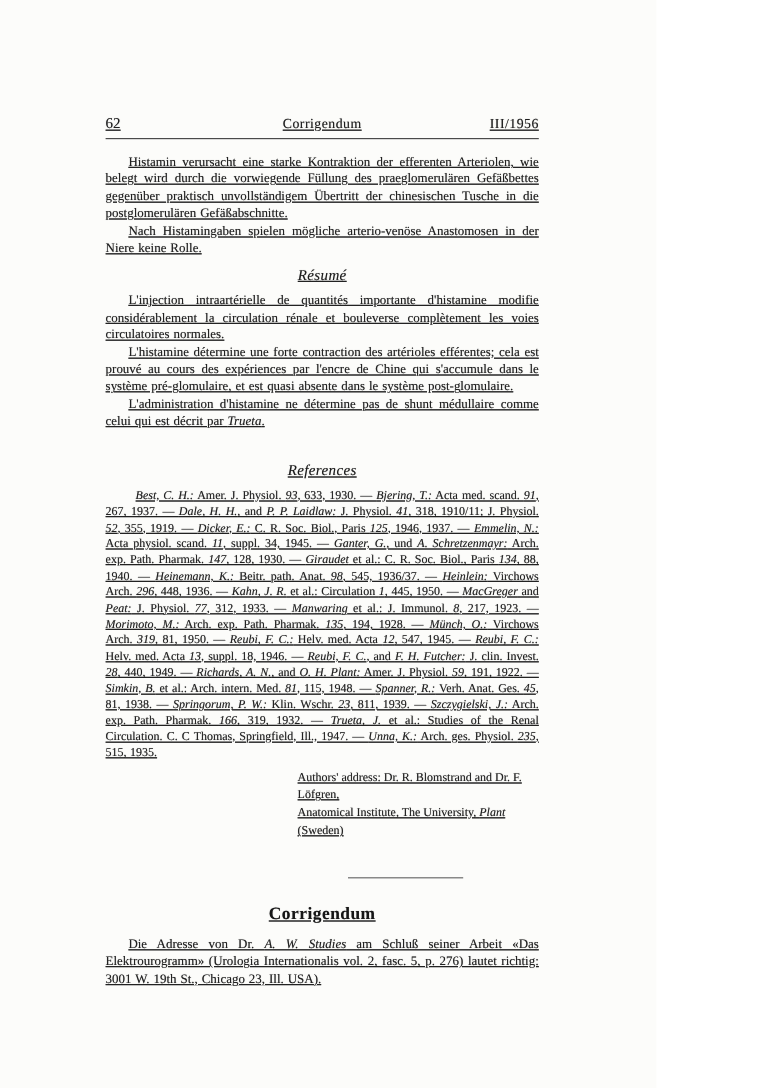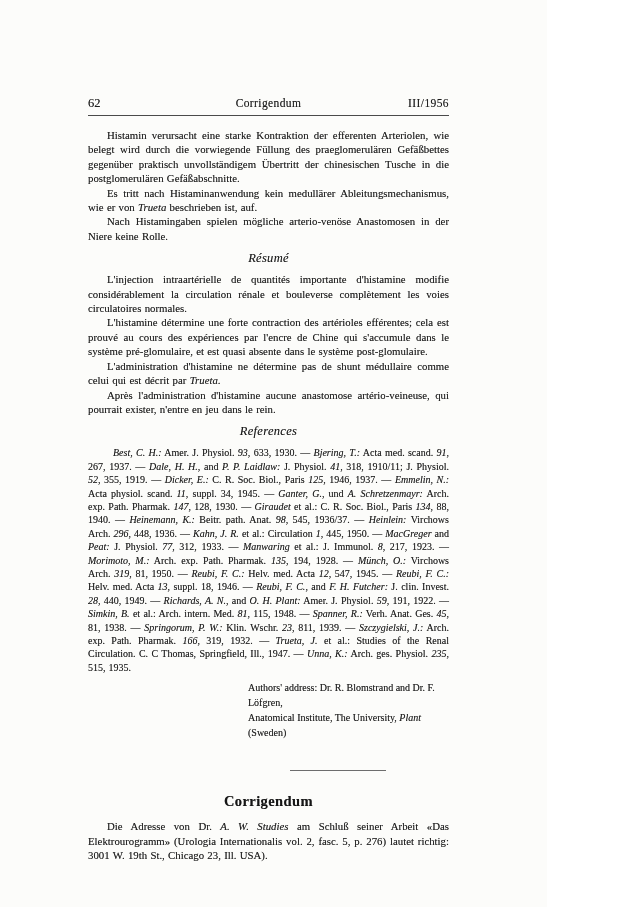--- a/index.html
+++ b/index.html
@@ -11,20 +11,21 @@
     position: relative;
     width: 547px;
     height: 907px;
     box-sizing: border-box;
     background: #fcfcfa;
     padding: 96px 98px 0 88px;
     font-family: "Liberation Serif", "DejaVu Serif", serif;
     color: #222222;
     text-shadow: 0 0 0.6px rgba(45,45,45,0.55);
     overflow: hidden;
+    text-decoration: underline;
   }
   
   .running-head {
     display: grid;
     grid-template-columns: 1fr auto 1fr;
     align-items: baseline;
     font-size: 11.5px;
     padding-bottom: 4px;
     border-bottom: 1.5px solid #4a4a4a;
     color: #1d1d1d;
@@ -44,21 +45,21 @@
   .para.first { margin-top: 12px; }
   .sec-heading {
     font-size: 12.5px;
     font-style: italic;
     font-weight: normal;
     text-align: center;
     margin: 8px 0 6px 0;
     letter-spacing: 0.3px;
     color: #1d1d1d;
   }
-  .sec-heading.refs-h { margin: 8px 0 7px 0; }
+  .sec-heading.refs-h { margin: 26px 0 7px 0; }
   .refs {
     margin: 0;
     font-size: 10px;
     line-height: 13.4px;
     text-align: justify;
     text-indent: 25px;
     word-spacing: 0.4px;
   }
   .address {
     margin: 7px 0 0 160px;
@@ -88,30 +89,28 @@
   <header class="running-head">
     <span class="pg">62</span>
     <span class="title">Corrigendum</span>
     <span class="iss">III/1956</span>
   </header>
 
   <main>
 
     <section>
       <p class="para first"><span>Histamin verursacht eine starke Kontraktion der efferenten Arteriolen, wie belegt wird durch die vorwiegende Füllung des praeglomerulären Gefäßbettes gegenüber praktisch unvollständigem Übertritt der chinesischen Tusche in die postglomerulären Gefäßabschnitte.</span></p>
-      <p class="para"><span>Es tritt nach Histaminanwendung kein medullärer Ableitungsmechanismus, wie er von </span><i>Trueta</i><span> beschrieben ist, auf.</span></p>
       <p class="para"><span>Nach Histamingaben spielen mögliche arterio-venöse Anastomosen in der Niere keine Rolle.</span></p>
     </section>
 
     <section>
       <h2 class="sec-heading">Résumé</h2>
       <p class="para"><span>L'injection intraartérielle de quantités importante d'histamine modifie considérablement la circulation rénale et bouleverse complètement les voies circulatoires normales.</span></p>
       <p class="para"><span>L'histamine détermine une forte contraction des artérioles efférentes; cela est prouvé au cours des expériences par l'encre de Chine qui s'accumule dans le système pré-glomulaire, et est quasi absente dans le système post-glomulaire.</span></p>
       <p class="para"><span>L'administration d'histamine ne détermine pas de shunt médullaire comme celui qui est décrit par </span><i>Trueta</i><span>.</span></p>
-      <p class="para"><span>Après l'administration d'histamine aucune anastomose artério-veineuse, qui pourrait exister, n'entre en jeu dans le rein.</span></p>
     </section>
 
     <section>
       <h2 class="sec-heading refs-h">References</h2>
       <p class="refs"><i>Best, C. H.:</i><span> Amer. J. Physiol. </span><i>93</i><span>, 633, 1930. — </span><i>Bjering, T.:</i><span> Acta med. scand. </span><i>91</i><span>, 267, 1937. — </span><i>Dale, H. H.</i><span>, and </span><i>P. P. Laidlaw:</i><span> J. Physiol. </span><i>41</i><span>, 318, 1910/11; J. Physiol. </span><i>52</i><span>, 355, 1919. — </span><i>Dicker, E.:</i><span> C. R. Soc. Biol., Paris </span><i>125</i><span>, 1946, 1937. — </span><i>Emmelin, N.:</i><span> Acta physiol. scand. </span><i>11</i><span>, suppl. 34, 1945. — </span><i>Ganter, G.</i><span>, und </span><i>A. Schretzenmayr:</i><span> Arch. exp. Path. Pharmak. </span><i>147</i><span>, 128, 1930. — </span><i>Giraudet</i><span> et al.: C. R. Soc. Biol., Paris </span><i>134</i><span>, 88, 1940. — </span><i>Heinemann, K.:</i><span> Beitr. path. Anat. </span><i>98</i><span>, 545, 1936/37. — </span><i>Heinlein:</i><span> Virchows Arch. </span><i>296</i><span>, 448, 1936. — </span><i>Kahn, J. R.</i><span> et al.: Circulation </span><i>1</i><span>, 445, 1950. — </span><i>MacGreger</i><span> and </span><i>Peat:</i><span> J. Physiol. </span><i>77</i><span>, 312, 1933. — </span><i>Manwaring</i><span> et al.: J. Immunol. </span><i>8</i><span>, 217, 1923. — </span><i>Morimoto, M.:</i><span> Arch. exp. Path. Pharmak. </span><i>135</i><span>, 194, 1928. — </span><i>Münch, O.:</i><span> Virchows Arch. </span><i>319</i><span>, 81, 1950. — </span><i>Reubi, F. C.:</i><span> Helv. med. Acta </span><i>12</i><span>, 547, 1945. — </span><i>Reubi, F. C.:</i><span> Helv. med. Acta </span><i>13</i><span>, suppl. 18, 1946. — </span><i>Reubi, F. C.</i><span>, and </span><i>F. H. Futcher:</i><span> J. clin. Invest. </span><i>28</i><span>, 440, 1949. — </span><i>Richards, A. N.</i><span>, and </span><i>O. H. Plant:</i><span> Amer. J. Physiol. </span><i>59</i><span>, 191, 1922. — </span><i>Simkin, B.</i><span> et al.: Arch. intern. Med. </span><i>81</i><span>, 115, 1948. — </span><i>Spanner, R.:</i><span> Verh. Anat. Ges. </span><i>45</i><span>, 81, 1938. — </span><i>Springorum, P. W.:</i><span> Klin. Wschr. </span><i>23</i><span>, 811, 1939. — </span><i>Szczygielski, J.:</i><span> Arch. exp. Path. Pharmak. </span><i>166</i><span>, 319, 1932. — </span><i>Trueta, J.</i><span> et al.: Studies of the Renal Circulation. C. C Thomas, Springfield, Ill., 1947. — </span><i>Unna, K.:</i><span> Arch. ges. Physiol. </span><i>235</i><span>, 515, 1935.</span></p>
     </section>
 
     <div class="address">
       <div><span>Authors' address: Dr. R. Blomstrand and Dr. F. Löfgren,</span></div>
       <div><span>Anatomical Institute, The University, </span><i>Plant</i><span> (Sweden)</span></div>

